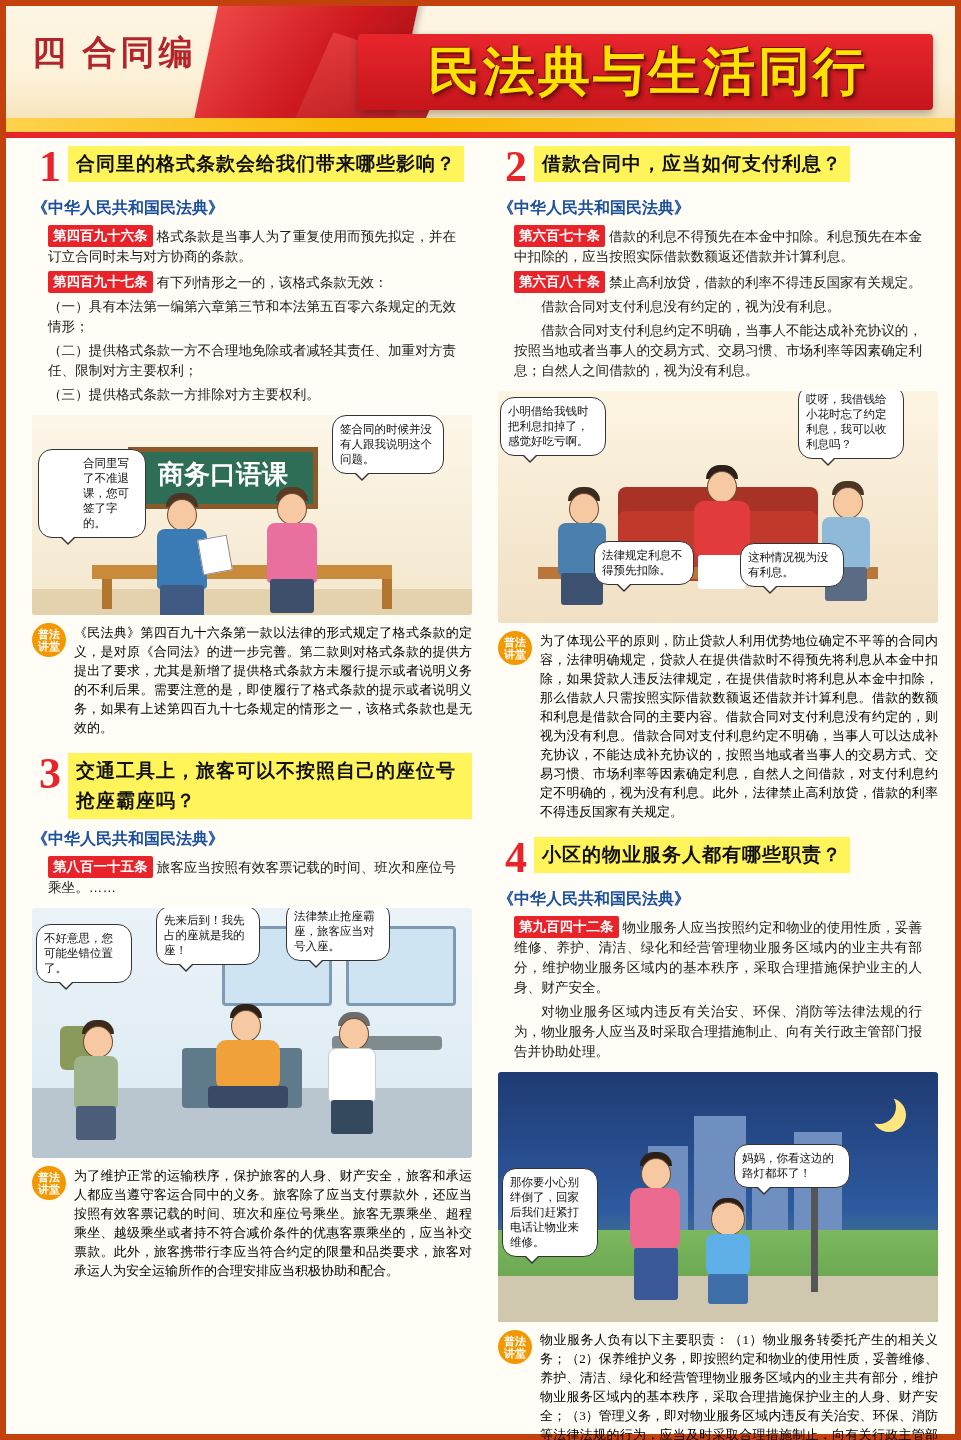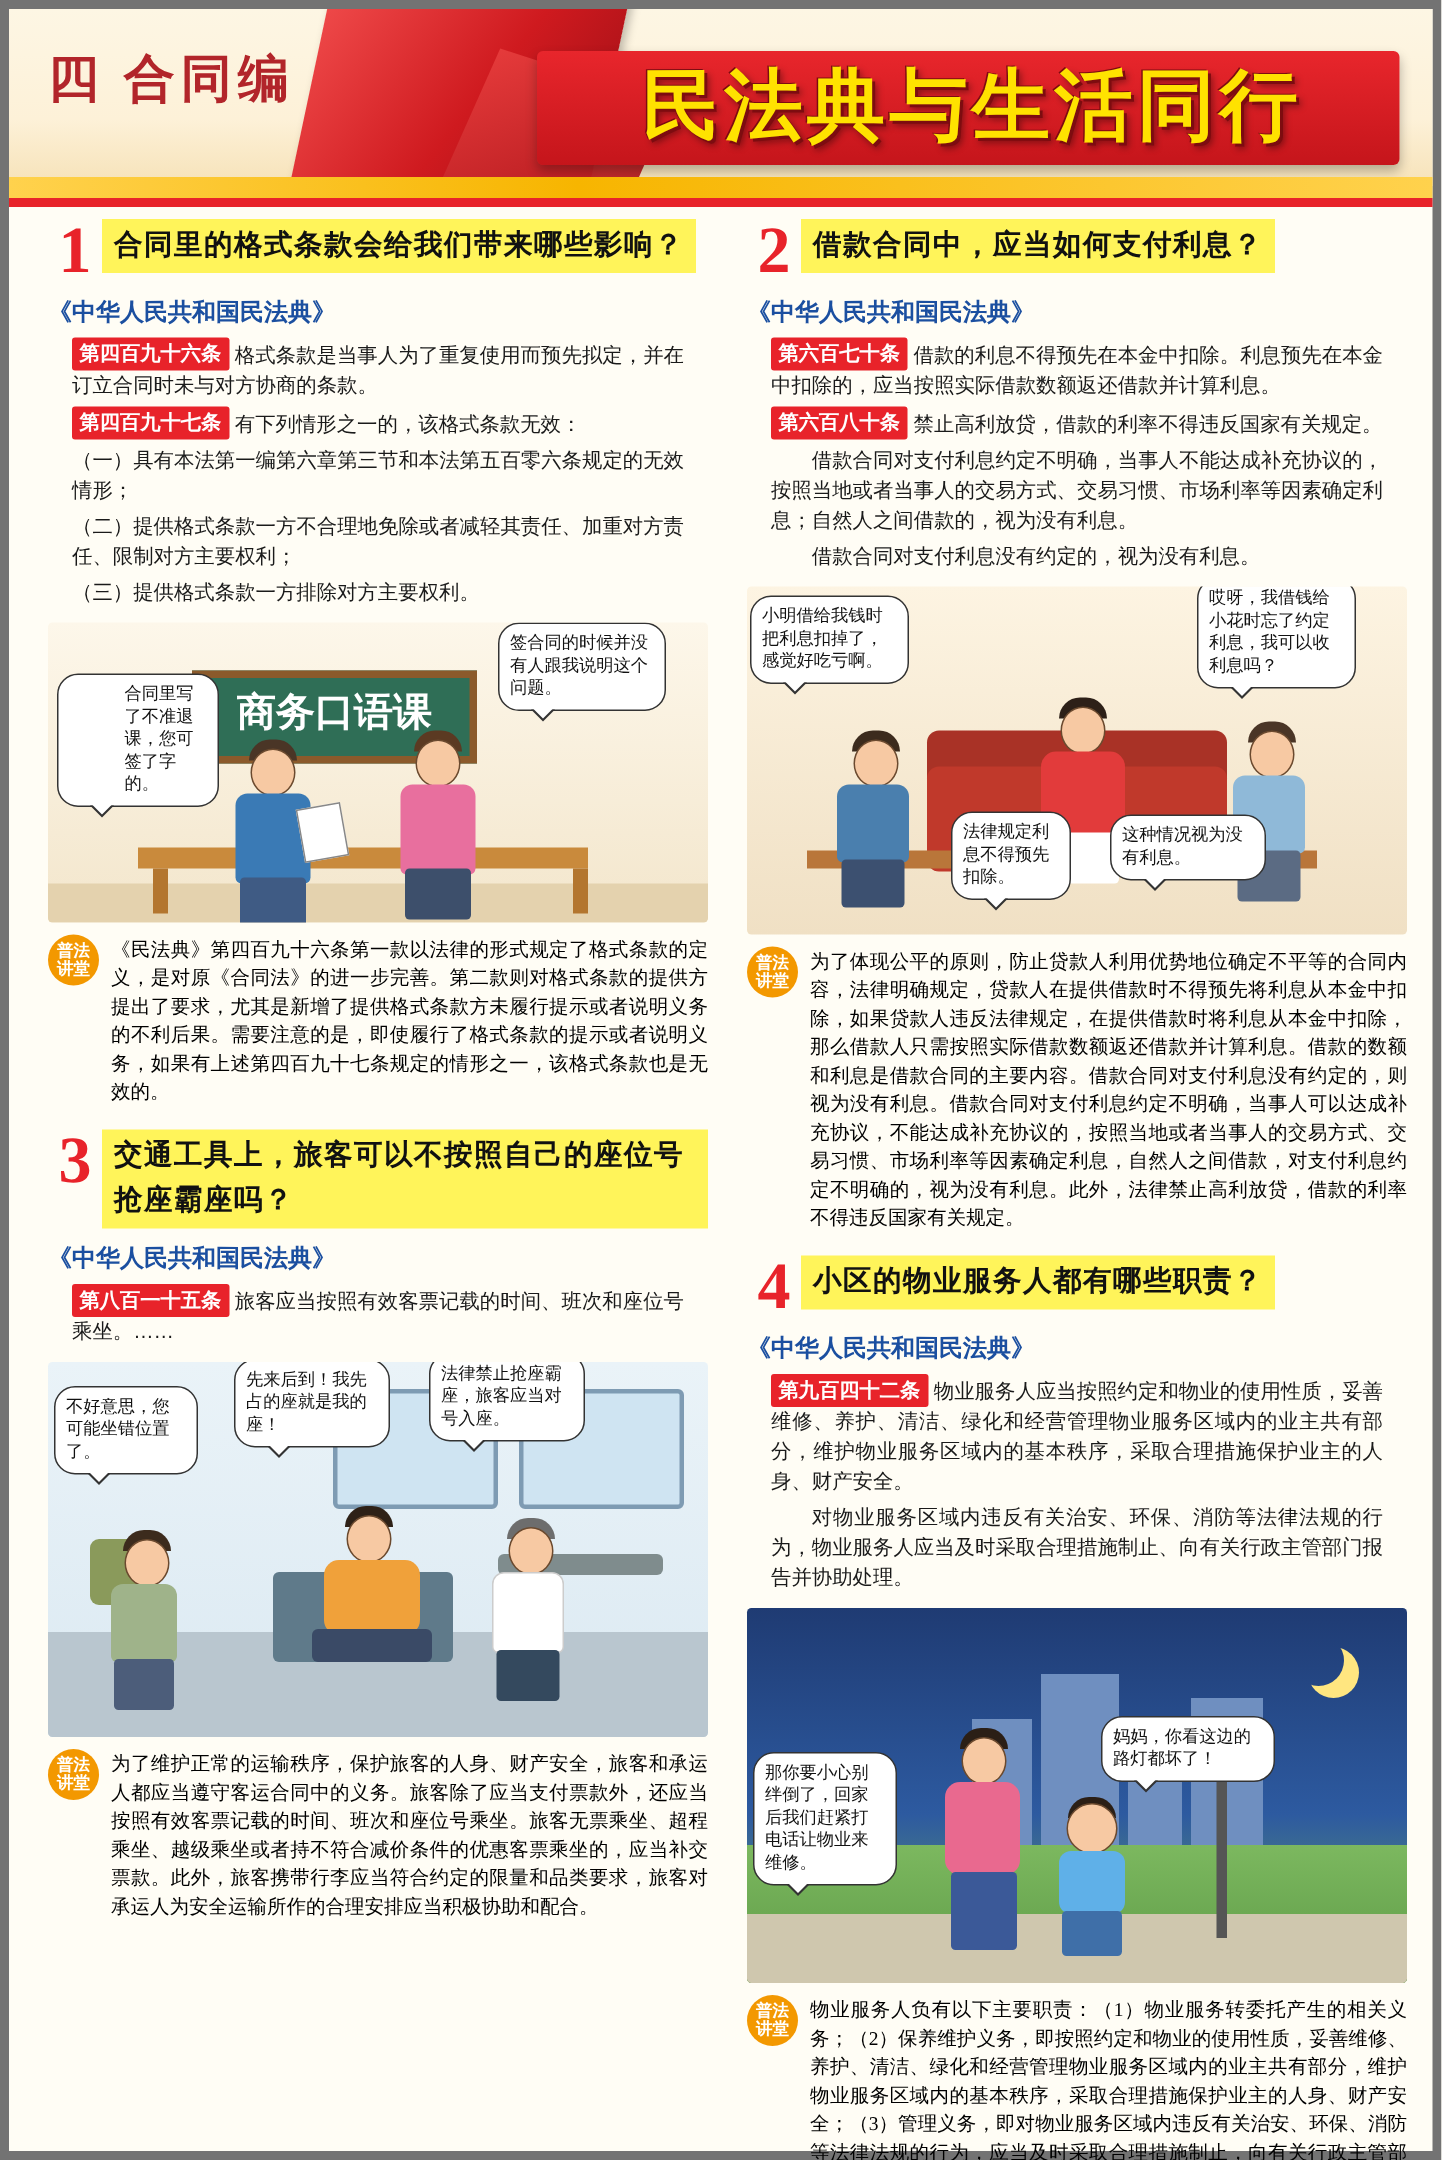--- a/index.html
+++ b/index.html
@@ -6,21 +6,21 @@
   html, body { margin:0; padding:0; }
   body {
     width: 961px; height: 1440px;
     font-family: "Liberation Sans", sans-serif;
     background: #ffffff;
     position: relative;
     overflow: hidden;
   }
   .poster {
     position: absolute; inset: 0;
-    border: 6px solid #737373;
+    border: 6px solid #c2410c;
     background: #fffdf5;
   }
   
   .header {
     position: absolute; left:0; top:0; width: 949px; height: 118px;
     background: linear-gradient(180deg,#fdf6e4 0%, #fdf1d8 62%, #f6e2b8 100%);
     overflow: hidden;
   }
   .header-left {
     position:absolute; left: 26px; top: 24px;
@@ -294,22 +294,22 @@
         <div class="qtitle">借款合同中，应当如何支付利息？</div>
       </div>
       <div class="lawsrc">《中华人民共和国民法典》</div>
 
       <p class="body">
         <span class="art">第六百七十条</span><span>借款的利息不得预先在本金中扣除。利息预先在本金中扣除的，应当按照实际借款数额返还借款并计算利息。</span>
       </p>
       <p class="body">
         <span class="art">第六百八十条</span><span>禁止高利放贷，借款的利率不得违反国家有关规定。</span>
       </p>
+      <p class="body indent">借款合同对支付利息没有约定的，视为没有利息。</p>
       <p class="body indent">借款合同对支付利息约定不明确，当事人不能达成补充协议的，按照当地或者当事人的交易方式、交易习惯、市场利率等因素确定利息；自然人之间借款的，视为没有利息。</p>
-      <p class="body indent">借款合同对支付利息没有约定的，视为没有利息。</p>
 
       <div class="illus scene2">
         <div class="sofa-back"></div>
         <div class="sofa"></div>
         <div class="table2"></div>
 
         <div class="person" style="left:56px; top:96px; width:60px; height:120px;">
           <div class="hair" style="left:14px; top:0; background:#3c2b1d;"></div>
           <div class="head" style="left:15px; top:6px;"></div>
           <div class="body1" style="left:4px; top:36px; width:48px; height:52px; background:#4a7fae;"></div>
@@ -325,21 +325,21 @@
 
         <div class="person" style="left:320px; top:90px; width:60px; height:124px;">
           <div class="hair" style="left:14px; top:0; background:#4a3526;"></div>
           <div class="head" style="left:15px; top:6px;"></div>
           <div class="body1" style="left:4px; top:36px; width:48px; height:52px; background:#8fb9d8;"></div>
           <div class="legs" style="left:7px; top:86px; width:42px; height:34px; background:#5b6b83;"></div>
         </div>
 
         <div class="bubble down" style="left:2px; top:6px; width:106px;">小明借给我钱时把利息扣掉了，感觉好吃亏啊。</div>
         <div class="bubble down" style="left:300px; top:-6px; width:106px;">哎呀，我借钱给小花时忘了约定利息，我可以收利息吗？</div>
-        <div class="bubble down" style="left:96px; top:150px; width:80px;margin-left:40px;">法律规定利息不得预先扣除。</div>
+        <div class="bubble down" style="left:96px; top:150px; width:100px;">法律规定利息不得预先扣除。</div>
         <div class="bubble down" style="left:242px; top:152px; width:104px;">这种情况视为没有利息。</div>
       </div>
 
       <div class="note">
         <div class="jiangtang">普法<br>讲堂</div>
         <p>为了体现公平的原则，防止贷款人利用优势地位确定不平等的合同内容，法律明确规定，贷款人在提供借款时不得预先将利息从本金中扣除，如果贷款人违反法律规定，在提供借款时将利息从本金中扣除，那么借款人只需按照实际借款数额返还借款并计算利息。借款的数额和利息是借款合同的主要内容。借款合同对支付利息没有约定的，则视为没有利息。借款合同对支付利息约定不明确，当事人可以达成补充协议，不能达成补充协议的，按照当地或者当事人的交易方式、交易习惯、市场利率等因素确定利息，自然人之间借款，对支付利息约定不明确的，视为没有利息。此外，法律禁止高利放贷，借款的利率不得违反国家有关规定。</p>
       </div>
     </div>
 
     <div style="margin-top:16px;">

